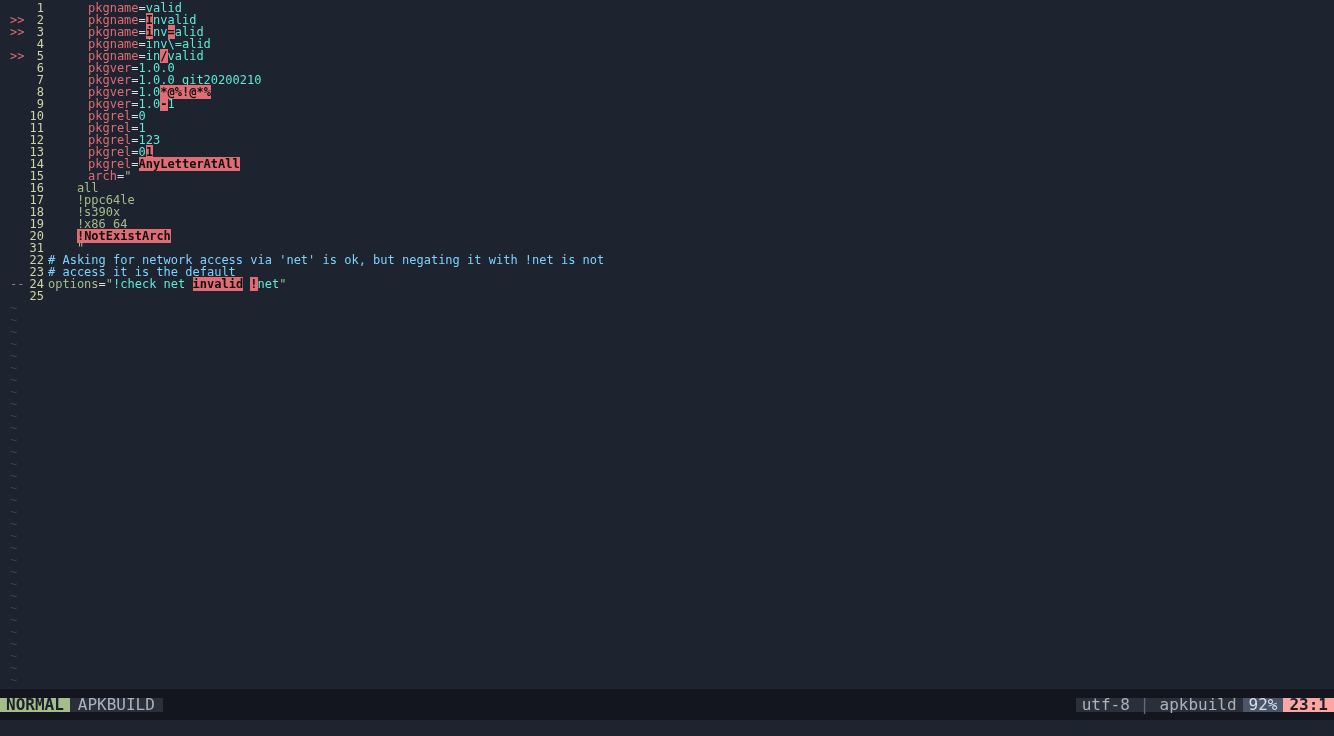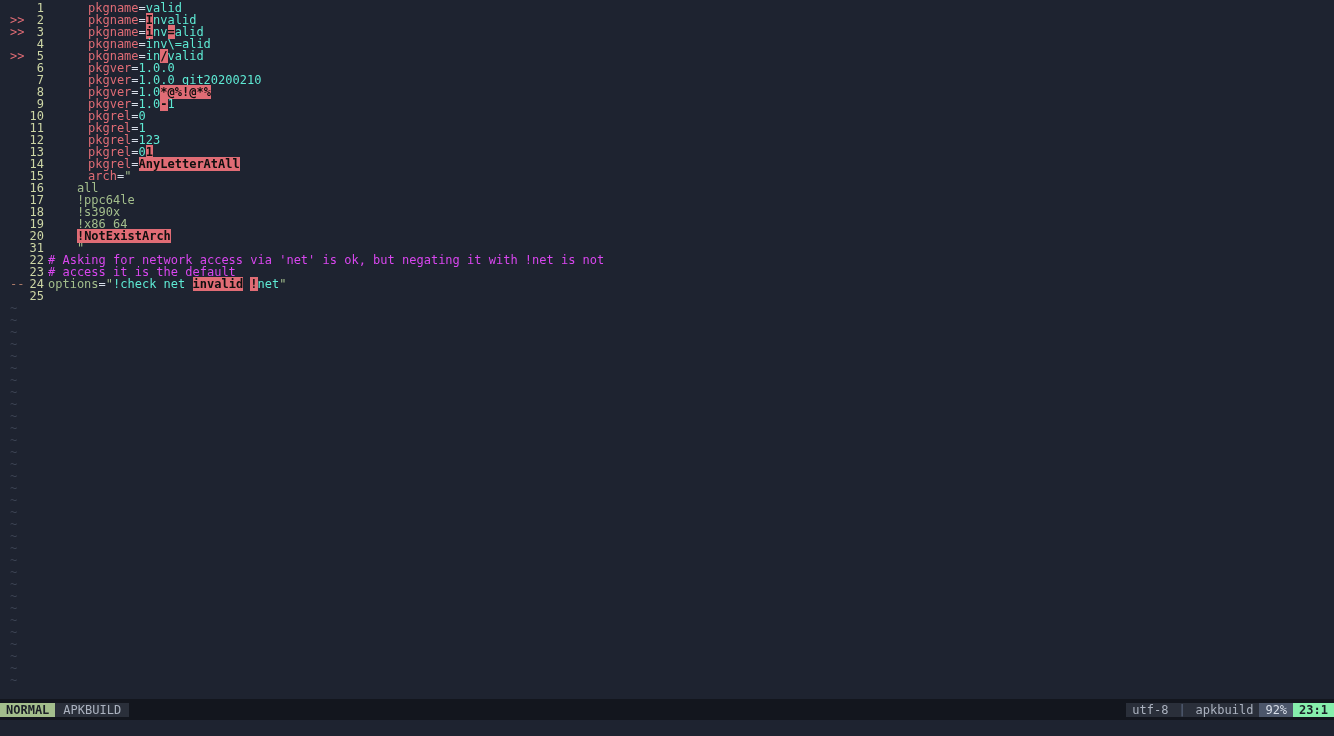--- a/index.html
+++ b/index.html
@@ -45,31 +45,31 @@
   .content {
     padding-left: 2px;
     color: #d8dee9;
   }
   .kw { color: #e06c75; margin-left: 40px; }       
   .eq { color: #d8dee9; }
   .str { color: #5eead4; }
   .err { background: #e06c75; color: #0f0f0f; font-weight: bold; }
   .errtxt { background: #e06c75; color: #0f0f0f; font-weight: bold; }
   .green { color: #a3be8c; }
-  .comment { color: #d946ef; text-align: center; }
+  .comment { color: #7dd3fc; text-align: center; }
   .options-kw { color: #a3be8c; text-align: center; }
   .tilde { color: #3b4252; padding-left: 10px; }
 
   .statusbar {
     display: flex;
-    height: 21px;
+    height: 31px;
     background: #13161e;
     color: #abb2bf;
     align-items: center;
-    font-size: 12px;
+    font-size: 16px;
     line-height: 14px;
   }
   .mode {
     background: #a3be8c;
     color: #1b1f27;
     font-weight: bold;
     padding: 0 6px;
   }
   .filename {
     padding: 0 8px;
@@ -82,21 +82,21 @@
     color: #abb2bf;
     background: #2a2f3a;
   }
   .sep { color: #5e6b84; padding: 0 4px; background:#2a2f3a; }
   .pct {
     background: #4c566a;
     color: #d8dee9;
     padding: 0 6px;
   }
   .pos {
-    background: #86efac;
+    background: #fca5a5;
     color: #1b1f27;
     font-weight: bold;
     padding: 0 6px;
   }
   .cmdline {
     height: 16px;
     background: #1e2330;
   }
 </style>
 </head>

